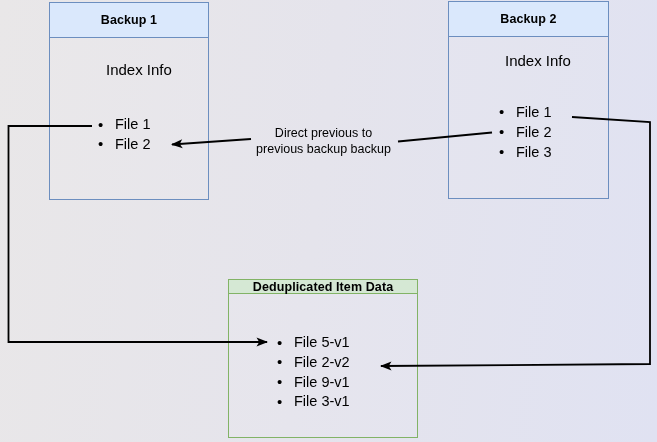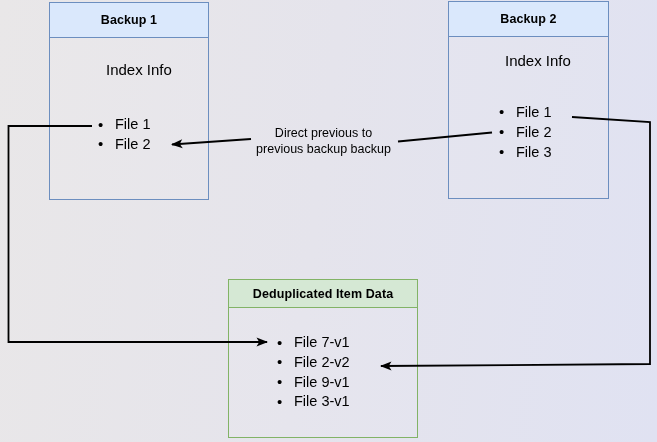--- a/index.html
+++ b/index.html
@@ -13,21 +13,21 @@
   }
   .shape-box { position:absolute; box-sizing:border-box; border:1.5px solid; background:rgba(255,255,255,0.06); }
   .shape-box.blue  { border-color:#6c8ebf; }
   .shape-box.green { border-color:#82b366; }
   .shape-header {
     box-sizing:border-box;
     display:flex; align-items:center; justify-content:center;
     font-weight:bold; font-size:12.5px; letter-spacing:0.1px;
   }
   .blue  .shape-header { height:35px; background:#dae8fc; border-bottom:1.5px solid #6c8ebf; }
-  .green .shape-header { height:28px; background:#d5e8d4; border-bottom:1.5px solid #82b366; }
+  .green .shape-header { height:14px; background:#d5e8d4; border-bottom:1.5px solid #82b366; }
 
   #backup1 { left:49px;  top:2px;   width:160px; height:198px; }
   #backup2 { left:448px; top:1px;   width:161px; height:198px;text-align:center; }
   #dedup   { left:228px; top:279px; width:190px; height:159px; }
 
   .index-label { position:absolute; font-size:15px; line-height:16px; white-space:nowrap;margin-left:32px; }
   #backup1 .index-label { left:24px; top:59px; }
   #backup2 .index-label { left:24px; top:51px; }
 
   .file-list { position:absolute; margin:0; padding:0; list-style:none; font-size:14.5px; }
@@ -68,21 +68,21 @@
     <ul class="file-list">
       <li>File 1</li>
       <li>File 2</li>
       <li>File 3</li>
     </ul>
   </div>
 
   <div class="shape-box green" id="dedup">
     <div class="shape-header">Deduplicated Item Data</div>
     <ul class="file-list">
-      <li>File 7-v1</li>
+      <li>File 5-v1</li>
       <li>File 2-v2</li>
       <li>File 9-v1</li>
       <li>File 3-v1</li>
     </ul>
   </div>
 
   <div class="annotation">
     <div>Direct previous to</div>
     <div>previous backup backup</div>
   </div>

